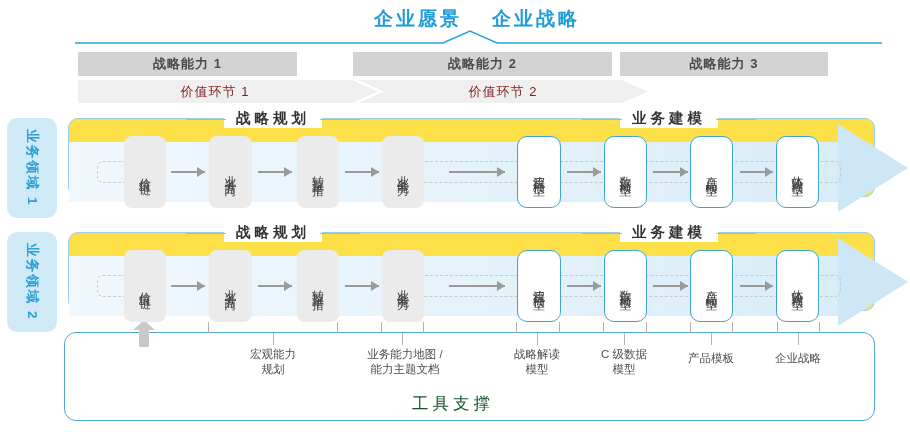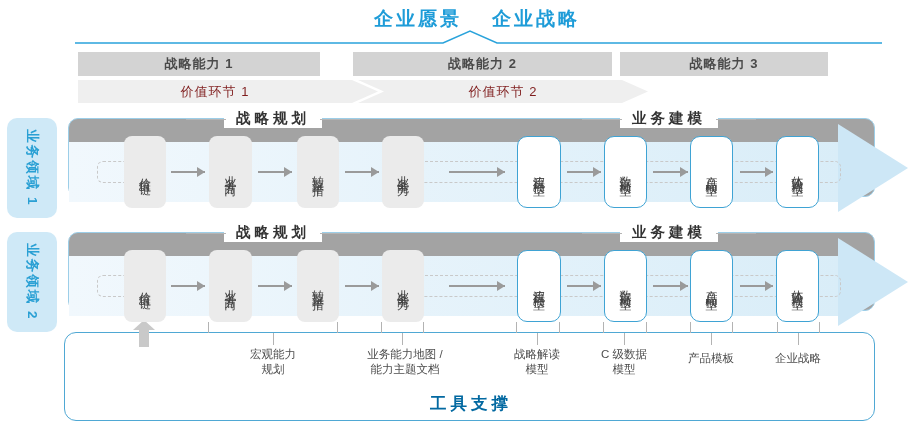--- a/index.html
+++ b/index.html
@@ -24,21 +24,21 @@
   .chev-first { clip-path:polygon(0 0, calc(100% - 26px) 0, 100% 50%, calc(100% - 26px) 100%, 0 100%); padding-right:26px; }
   .chev-mid   { clip-path:polygon(0 0, calc(100% - 26px) 0, 100% 50%, calc(100% - 26px) 100%, 0 100%, 26px 50%); padding-left:26px; padding-right:26px; }
 
   
   .domain-label { position:absolute; left:7px; width:50px; height:100px; background:#cfe9f7; border-radius:10px; }
   .domain-label span { position:absolute; left:50%; top:50%; transform:translate(-50%,-50%) rotate(90deg);
                        white-space:nowrap; font-size:13.5px; font-weight:bold; color:#2AA0D4; letter-spacing:2px; }
 
   
   .panel { position:absolute; left:68px; width:807px; height:79px;
-           border:1px solid #9CCEE8; border-radius:10px; background:#a3a3a3; }
+           border:1px solid #9CCEE8; border-radius:10px; background:#fde047; }
   .sec-title { position:absolute; top:-10px; transform:translateX(-50%); background:#fff;
                padding:0 12px; font-size:14.5px; font-weight:bold; color:#333; letter-spacing:4px; z-index:6; }
   .sec-title::before, .sec-title::after { content:""; position:absolute; top:10px; width:40px; height:1px; background:#b5b5b5; }
   .sec-title::before { left:-38px; } .sec-title::after { right:-38px; }
   .band-body { position:absolute; left:0; top:23px; width:770px; height:60px; z-index:1;
                background:linear-gradient(to right,#f1f8fd,#d9edf8); }
   .band-head { position:absolute; left:769px; top:5px; width:70px; height:88px; background:#cde7f6; z-index:1;
                clip-path:polygon(0 0, 100% 50%, 0 100%); }
   .gbox, .bbox { position:absolute; top:17px; height:72px; border-radius:8px; z-index:3;
                  display:flex; align-items:center; justify-content:center; }
@@ -61,35 +61,35 @@
   
   .tools-box { position:absolute; left:64px; top:332px; width:811px; height:89px;
                border:1px solid #4FA8D4; border-radius:12px; }
   .practice-box { position:absolute; left:90px; top:337px; width:108px; height:42px;
                   border:1px solid #9CCEE8; border-radius:8px; background:#fff;
                   display:flex; flex-direction:column; align-items:center; justify-content:center;
                   font-size:11.5px; color:#4d4d4d; line-height:1.18; }
   .ann { position:absolute; transform:translateX(-50%); text-align:center;
          font-size:11.5px; color:#4d4d4d; line-height:1.3; }
   .ann span { display:block; }
-  .tools-title { position:absolute; left:471px; top:393px; transform:translateX(-50%);
-                 font-size:16.5px; font-weight:bold; color:#0369a1; letter-spacing:4px; }
+  .tools-title { position:absolute; left:453px; top:393px; transform:translateX(-50%);
+                 font-size:16.5px; font-weight:normal; color:#14532d; letter-spacing:4px; }
 </style>
 </head>
 <body>
 
 <div class="stage">
 
   <div class="title-word strategy">企业战略</div>
   <div class="title-word vision">企业愿景</div>
   <svg class="header-line" width="807" height="18">
     <path d="M0,14 H368 L395,2 L422,14 H807" fill="none" stroke="#2AA3DB" stroke-width="1.5"></path>
   </svg>
 
-  <div class="cap-bar" style="left:78px;width:242px">战略能力 1</div>
+  <div class="cap-bar" style="left:78px;width:219px">战略能力 1</div>
   <div class="cap-bar" style="left:353px;width:259px">战略能力 2</div>
   <div class="cap-bar" style="left:620px;width:208px">战略能力 3</div>
 
   <div class="chev chev-first" style="left:78px;width:300px">价值环节 1</div>
   <div class="chev chev-mid" style="left:358px;width:290px">价值环节 2</div>
 
   <div class="domain-label" style="top:118px">
       <span>业务领域 1</span>
     </div>
   <div class="domain-label" style="top:232px">

